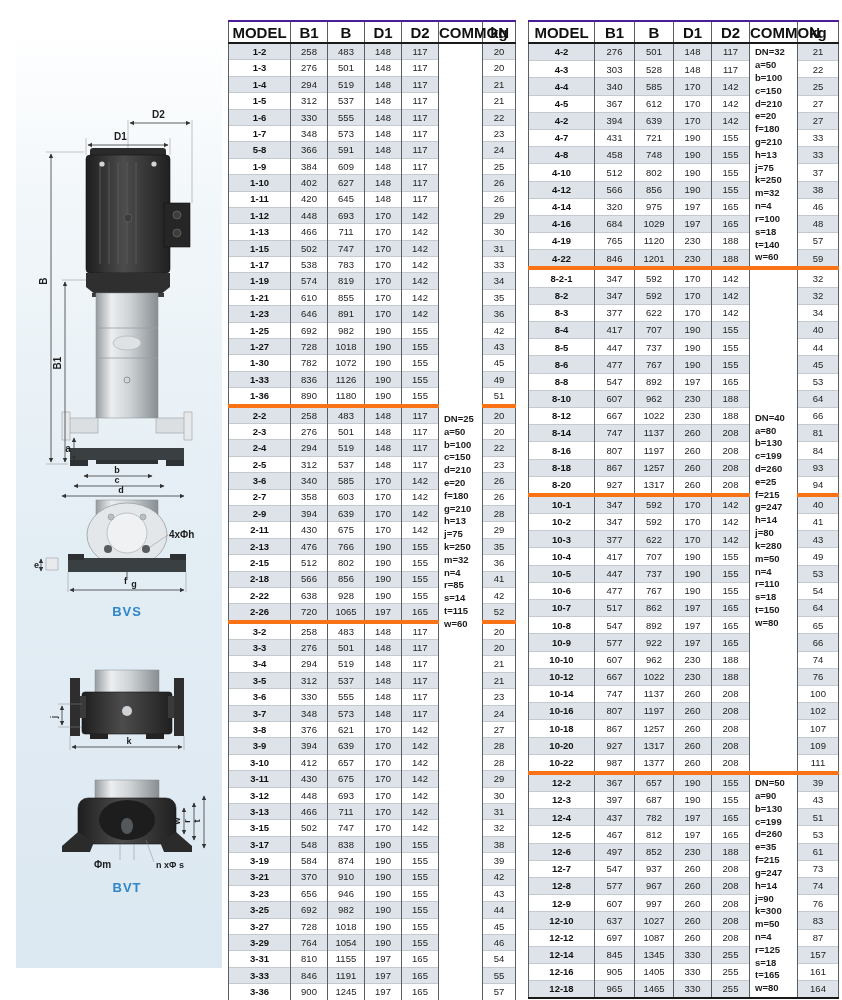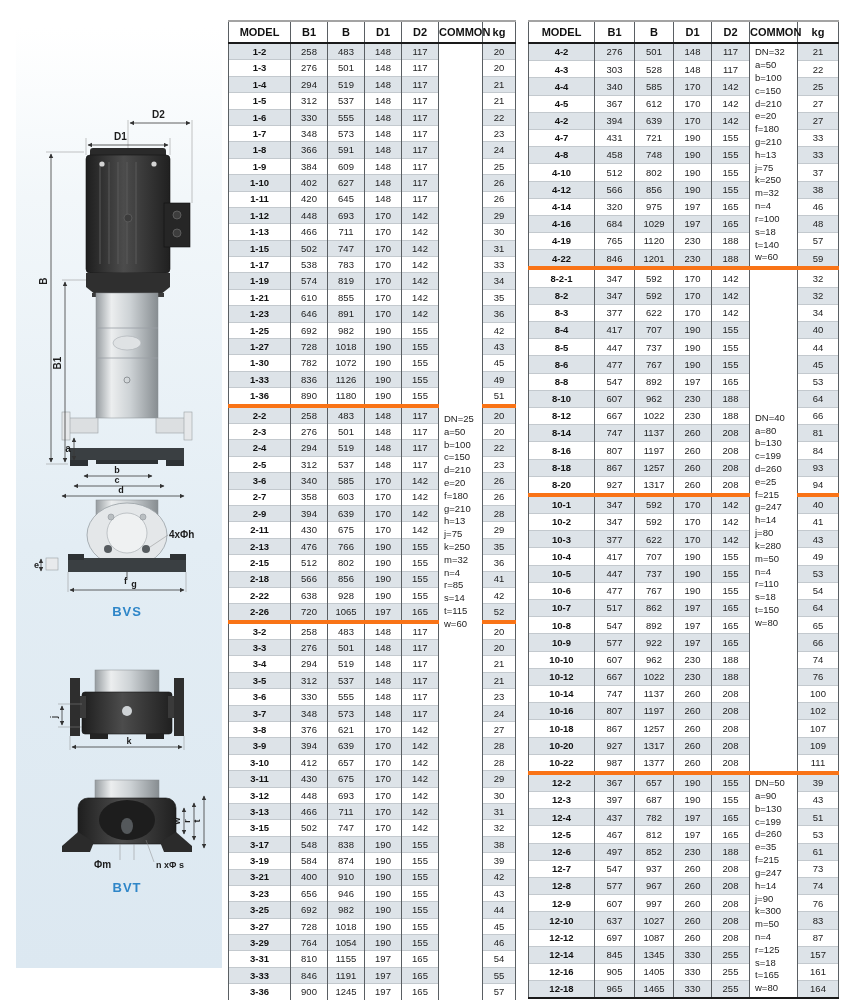--- a/index.html
+++ b/index.html
@@ -14,33 +14,33 @@
   .small-label{font-size:9px;font-weight:bold;fill:#1c1c1c;}
   .caption{font-size:13px;font-weight:bold;fill:#2f86c8;letter-spacing:1px;}
   .dim{stroke:#3a3a3a;stroke-width:0.8;fill:none;}
   .ext{stroke:#8a8a8a;stroke-width:0.5;fill:none;}
 
   
   table.spec{position:absolute;top:20px;border-collapse:collapse;table-layout:fixed;
      background:#fff;border-bottom:2px solid #1a1a1a;}
   #left-table{left:228px;width:287px;}
   #right-table{left:528px;width:310px;}
-  table.spec th{font-size:11px;font-weight:bold;color:#111;height:20px;padding:0;
-     text-align:center;border-top:2px solid #a3a3a3;border-bottom:2px solid #1a1a1a;}
+  table.spec th{font-size:15px;font-weight:bold;color:#111;height:20px;padding:0;
+     text-align:center;border-top:2px solid #4c1d95;border-bottom:2px solid #1a1a1a;}
   table.spec td{font-size:9.5px;color:#222;text-align:center;padding:0;line-height:1;
      overflow:hidden;white-space:nowrap;}
   #left-table td{height:15.4px;}
   #right-table td{height:16.2px;}
   table.spec td,table.spec th{border-left:1px solid #5a5f63;border-right:1px solid #5a5f63;}
   table.spec tbody tr td{border-top:1px solid #c3c9ce;}
   table.spec tbody tr.sep td{border-top:4px solid #f97316;}
   table.spec tbody tr.odd td{background:#dde3e8;}
   table.spec td.model{font-weight:bold;color:#111;}
   table.spec td.common{background:#fff !important;text-align:left;vertical-align:middle;
-     padding-left:5px;font-size:9.5px;line-height:1.35;white-space:pre-line;color:#1c1c1c;}
+     padding-left:5px;font-size:9.5px;line-height:1.35;white-space:pre-line;color:#1c1c1c;font-weight:bold;}
 </style>
 </head>
 <body>
 
 <div id="page">
 
   <div id="diagram-panel">
     <svg width="206" height="940" viewBox="0 0 206 940">
       <defs>
         <marker id="ar" markerWidth="7" markerHeight="7" refX="5.5" refY="3" orient="auto-start-reverse">
@@ -266,21 +266,21 @@
         </tr>
         <tr>
           <td class="model">1-7</td>
           <td>348</td>
           <td>573</td>
           <td>148</td>
           <td>117</td>
           <td>23</td>
         </tr>
         <tr class="odd">
-          <td class="model">1-8</td>
+          <td class="model">5-8</td>
           <td>366</td>
           <td>591</td>
           <td>148</td>
           <td>117</td>
           <td>24</td>
         </tr>
         <tr>
           <td class="model">1-9</td>
           <td>384</td>
           <td>609</td>
@@ -619,21 +619,21 @@
         <tr>
           <td class="model">3-19</td>
           <td>584</td>
           <td>874</td>
           <td>190</td>
           <td>155</td>
           <td>39</td>
         </tr>
         <tr class="odd">
           <td class="model">3-21</td>
-          <td>400</td>
+          <td>370</td>
           <td>910</td>
           <td>190</td>
           <td>155</td>
           <td>42</td>
         </tr>
         <tr>
           <td class="model">3-23</td>
           <td>656</td>
           <td>946</td>
           <td>190</td>

